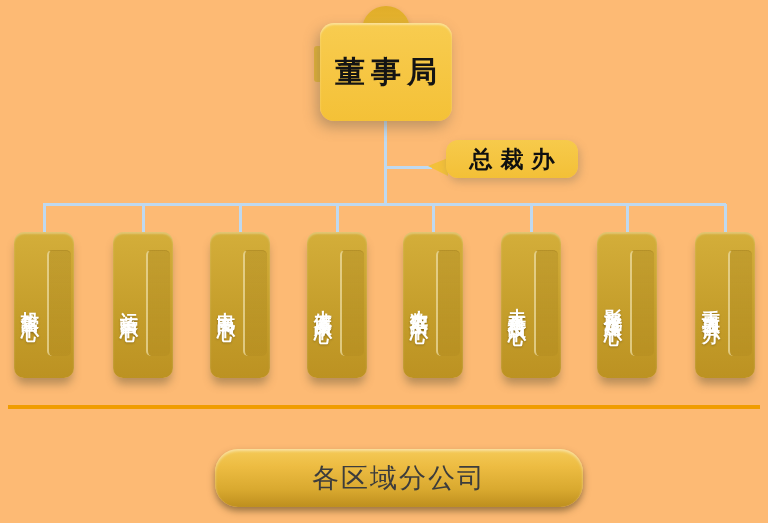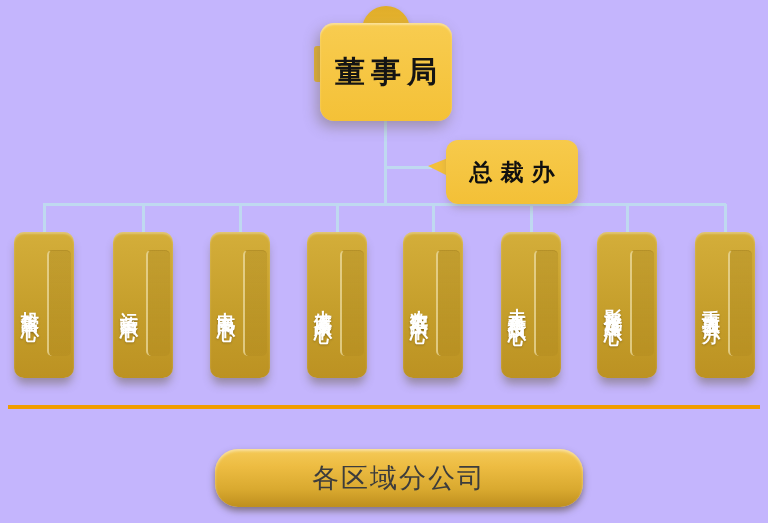--- a/index.html
+++ b/index.html
@@ -1,18 +1,18 @@
 <!DOCTYPE html>
 <html><head>
 <meta charset="utf-8">
 <style>
   html,body { margin:0; padding:0; background:#ffffff; }
   .stage {
     position:relative; width:768px; height:523px; overflow:hidden;
-    background:#c4b5fd;
+    background:#fdba74;
     font-family:"Liberation Sans","DejaVu Sans",sans-serif;
   }
   
   .conn { position:absolute; background:#BFD9F0; }
   .conn.v { width:3px; }
   .conn.h { height:3px; }
 
   
   .root-bump {
     position:absolute; left:362px; top:6px; width:48px; height:48px;
@@ -31,21 +31,21 @@
     box-shadow:-3px 6px 14px rgba(110,100,80,0.45), inset 0 2px 2px rgba(255,255,255,0.4);
     display:flex; align-items:center; justify-content:center;
   }
   .root-box span {
     font-size:30px; font-weight:bold; color:#141414;
     letter-spacing:6px; margin-right:-6px; white-space:nowrap;
   }
 
   
   .callout {
-    position:absolute; left:446px; top:140px; width:132px; height:64px;
+    position:absolute; left:446px; top:140px; width:132px; height:38px;
     border-radius:12px;
     background:linear-gradient(180deg,#F7CA4B 0%,#F3C037 100%);
     box-shadow:2px 4px 8px rgba(120,110,90,0.35);
     display:flex; align-items:center; justify-content:center;
   }
   .callout-tail {
     position:absolute; left:428px; top:158px; width:0; height:0;
     border-top:8px solid transparent;
     border-bottom:10px solid transparent;
     border-right:20px solid #F3C03A;

